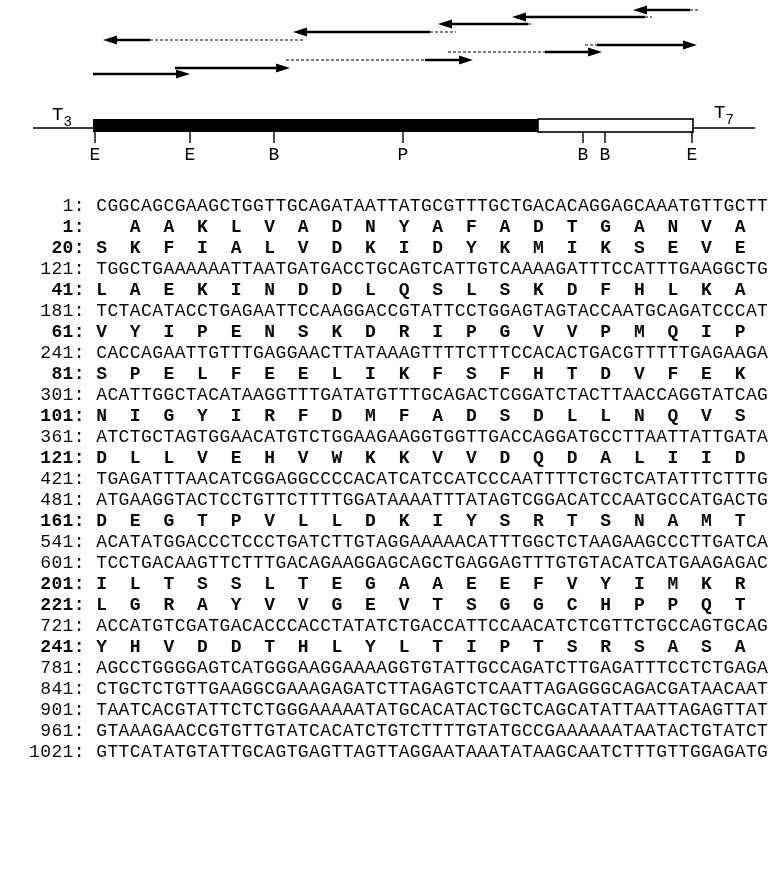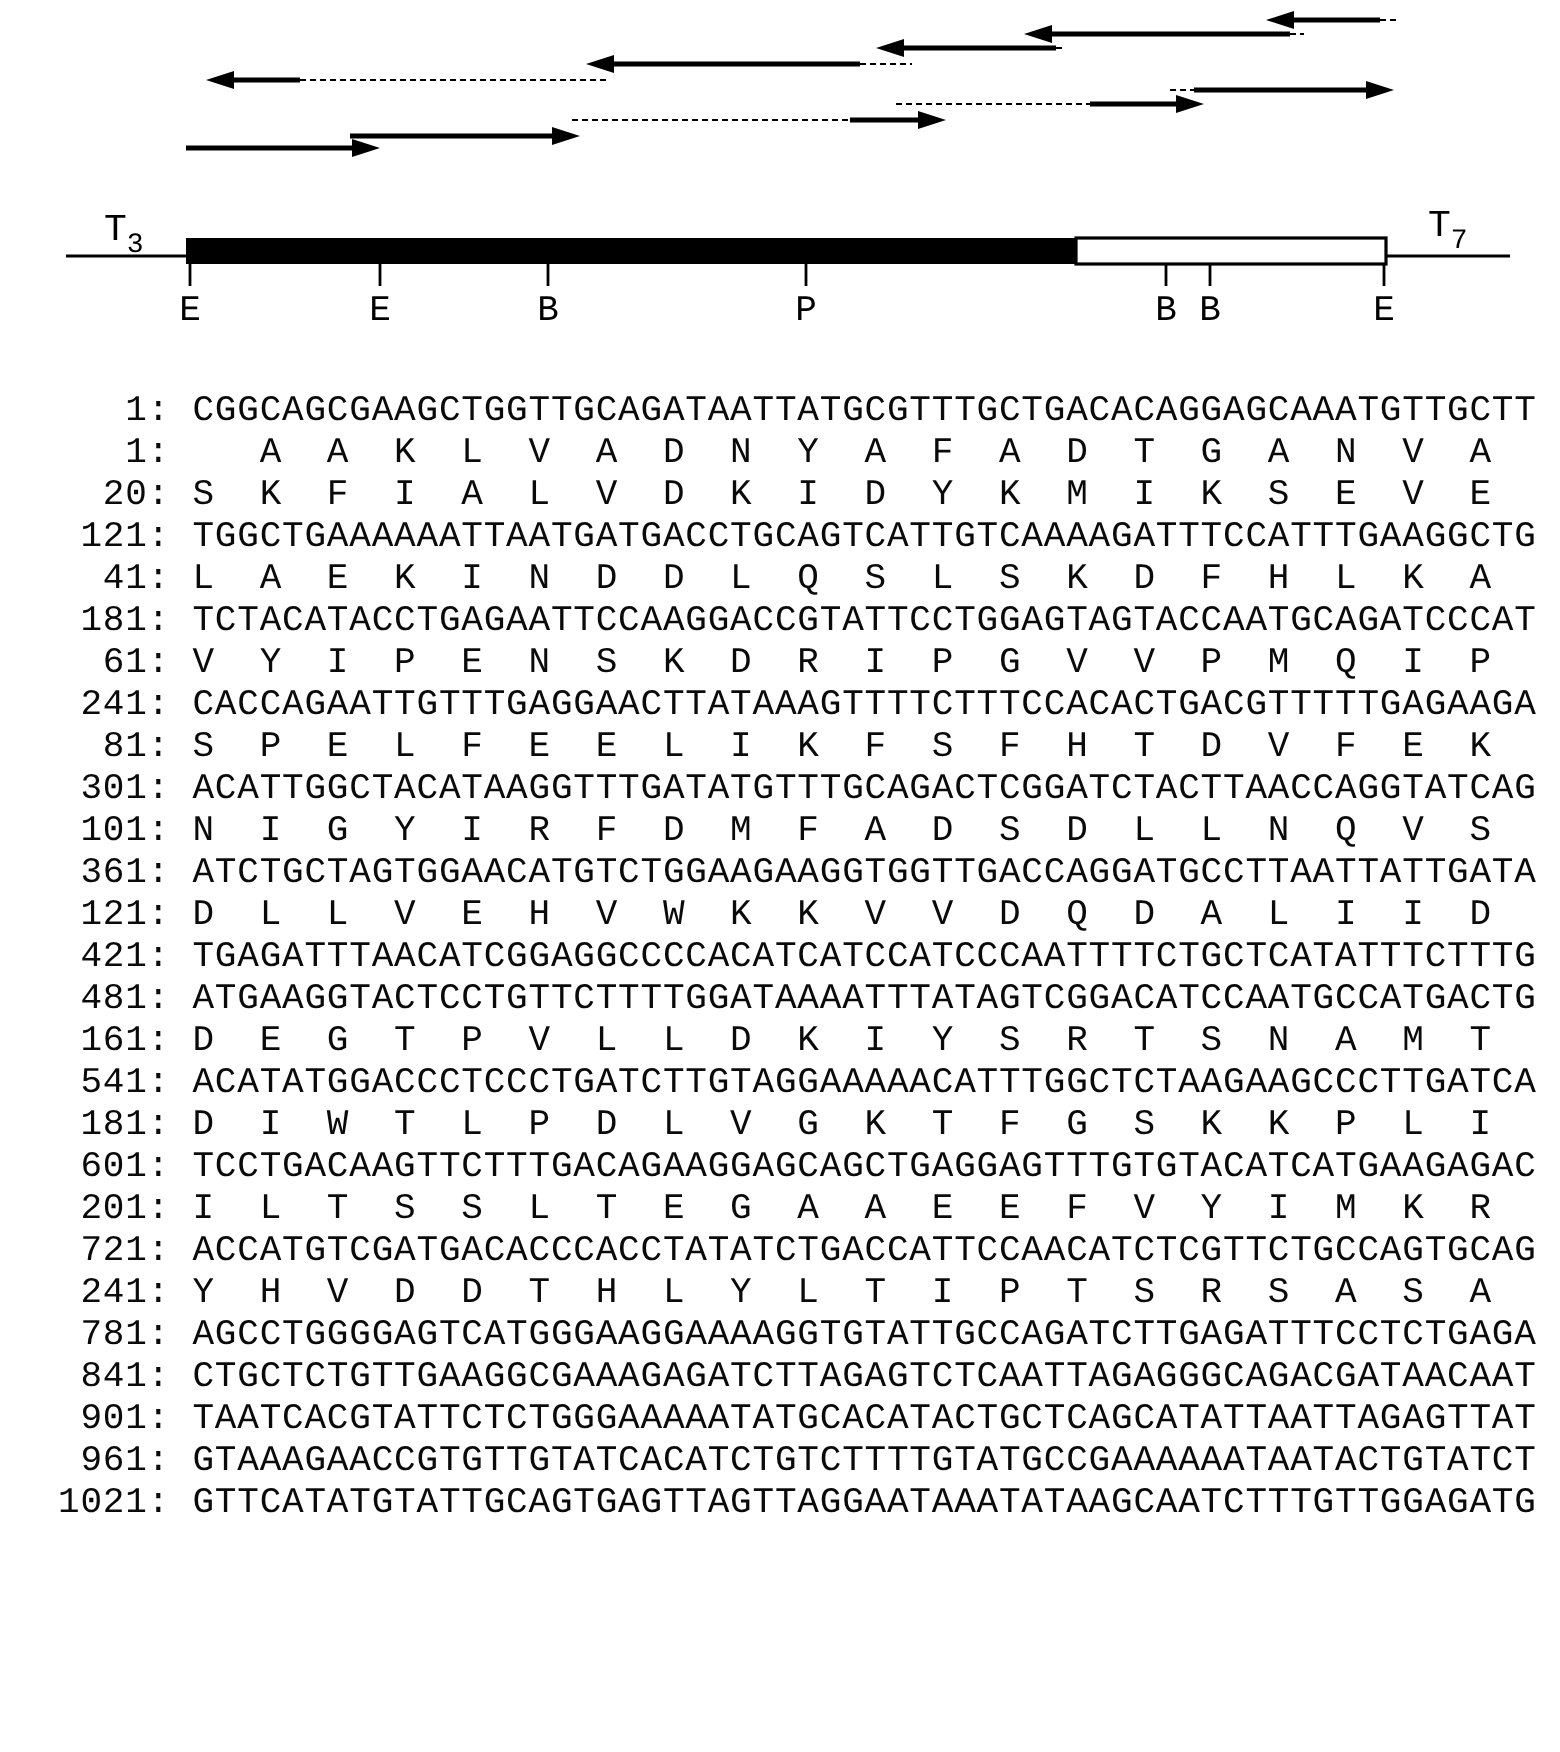--- a/index.html
+++ b/index.html
@@ -3,21 +3,21 @@
 <meta charset="utf-8">
 <style>
   html,body{margin:0;padding:0;background:#fff;}
   .page{position:relative;width:780px;height:876px;background:#ffffff;color:#0a0a0a;
         font-family:"Liberation Mono","DejaVu Sans Mono",monospace;overflow:hidden;}
   svg{position:absolute;left:0;}
   #arrows-svg{top:0;}
   #map-svg{top:95px;}
   #seq{position:absolute;top:196px;left:29px;}
   .seq-line{height:21px;line-height:21px;font-size:18px;letter-spacing:0.4px;white-space:pre;}
-  .seq-line.aa{font-weight:normal;}
+  .seq-line.aa{font-weight:bold;}
   .seq-line.nt{font-weight:normal;}
 </style>
 </head>
 <body>
 
 <div class="page">
   <svg id="arrows-svg" width="780" height="95" viewBox="0 0 780 95">
       <g>
         <line x1="645" y1="10" x2="690" y2="10" stroke="#000" stroke-width="2.6"></line>
         <line x1="690" y1="10" x2="698" y2="10" stroke="#000" stroke-width="1" stroke-dasharray="3 2"></line>
@@ -99,23 +99,23 @@
       <div class="seq-line nt"><span> 241: </span><span>CACCAGAATTGTTTGAGGAACTTATAAAGTTTTCTTTCCACACTGACGTTTTTGAGAAGA</span></div>
       <div class="seq-line aa"><span>  81: </span><span>S  P  E  L  F  E  E  L  I  K  F  S  F  H  T  D  V  F  E  K</span></div>
       <div class="seq-line nt"><span> 301: </span><span>ACATTGGCTACATAAGGTTTGATATGTTTGCAGACTCGGATCTACTTAACCAGGTATCAG</span></div>
       <div class="seq-line aa"><span> 101: </span><span>N  I  G  Y  I  R  F  D  M  F  A  D  S  D  L  L  N  Q  V  S</span></div>
       <div class="seq-line nt"><span> 361: </span><span>ATCTGCTAGTGGAACATGTCTGGAAGAAGGTGGTTGACCAGGATGCCTTAATTATTGATA</span></div>
       <div class="seq-line aa"><span> 121: </span><span>D  L  L  V  E  H  V  W  K  K  V  V  D  Q  D  A  L  I  I  D</span></div>
       <div class="seq-line nt"><span> 421: </span><span>TGAGATTTAACATCGGAGGCCCCACATCATCCATCCCAATTTTCTGCTCATATTTCTTTG</span></div>
       <div class="seq-line nt"><span> 481: </span><span>ATGAAGGTACTCCTGTTCTTTTGGATAAAATTTATAGTCGGACATCCAATGCCATGACTG</span></div>
       <div class="seq-line aa"><span> 161: </span><span>D  E  G  T  P  V  L  L  D  K  I  Y  S  R  T  S  N  A  M  T</span></div>
       <div class="seq-line nt"><span> 541: </span><span>ACATATGGACCCTCCCTGATCTTGTAGGAAAAACATTTGGCTCTAAGAAGCCCTTGATCA</span></div>
-      <div class="seq-line aa"><span> 181: </span><span>D  I  W  T  L  P  D  L  V  G  K  T  F  G  S  K  K  P  L  I</span></div>
       <div class="seq-line nt"><span> 601: </span><span>TCCTGACAAGTTCTTTGACAGAAGGAGCAGCTGAGGAGTTTGTGTACATCATGAAGAGAC</span></div>
       <div class="seq-line aa"><span> 201: </span><span>I  L  T  S  S  L  T  E  G  A  A  E  E  F  V  Y  I  M  K  R</span></div>
+      <div class="seq-line aa"><span> 221: </span><span>L  G  R  A  Y  V  V  G  E  V  T  S  G  G  C  H  P  P  Q  T</span></div>
       <div class="seq-line nt"><span> 721: </span><span>ACCATGTCGATGACACCCACCTATATCTGACCATTCCAACATCTCGTTCTGCCAGTGCAG</span></div>
       <div class="seq-line aa"><span> 241: </span><span>Y  H  V  D  D  T  H  L  Y  L  T  I  P  T  S  R  S  A  S  A</span></div>
       <div class="seq-line nt"><span> 781: </span><span>AGCCTGGGGAGTCATGGGAAGGAAAAGGTGTATTGCCAGATCTTGAGATTTCCTCTGAGA</span></div>
       <div class="seq-line nt"><span> 841: </span><span>CTGCTCTGTTGAAGGCGAAAGAGATCTTAGAGTCTCAATTAGAGGGCAGACGATAACAAT</span></div>
       <div class="seq-line nt"><span> 901: </span><span>TAATCACGTATTCTCTGGGAAAAATATGCACATACTGCTCAGCATATTAATTAGAGTTAT</span></div>
       <div class="seq-line nt"><span> 961: </span><span>GTAAAGAACCGTGTTGTATCACATCTGTCTTTTGTATGCCGAAAAAATAATACTGTATCT</span></div>
       <div class="seq-line nt"><span>1021: </span><span>GTTCATATGTATTGCAGTGAGTTAGTTAGGAATAAATATAAGCAATCTTTGTTGGAGATG</span></div>
     </div>
 </div>
 

